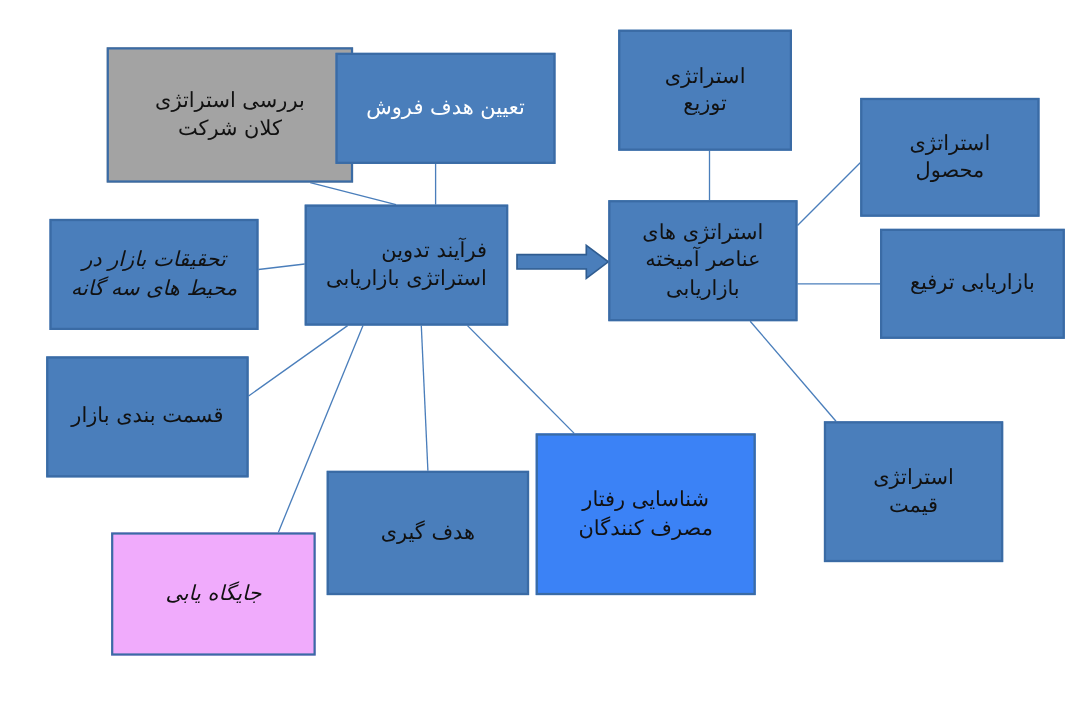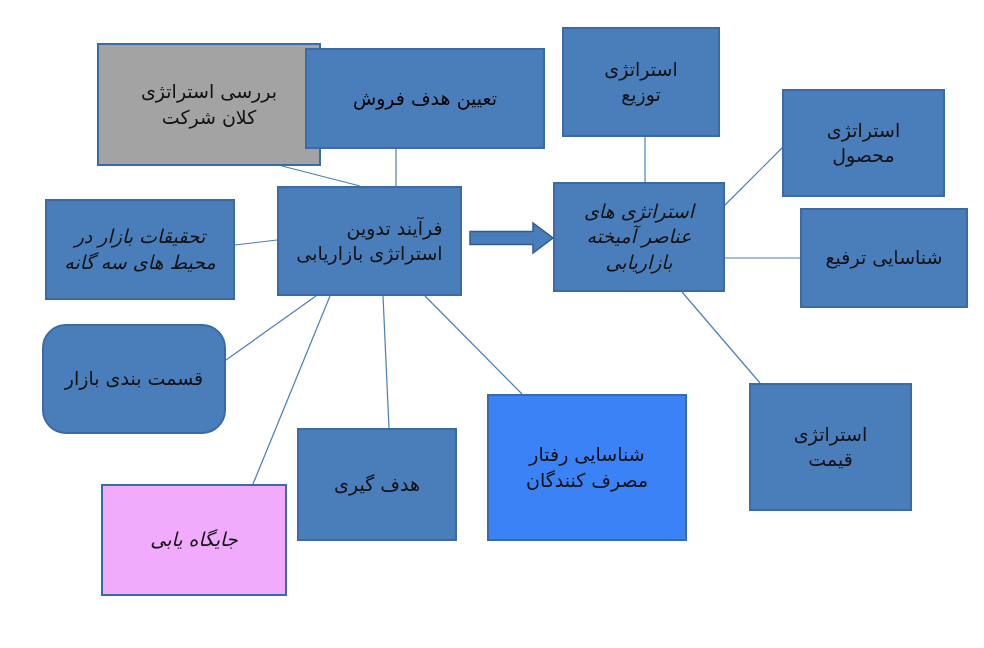--- a/index.html
+++ b/index.html
@@ -64,35 +64,35 @@
         <line x1="760" y1="383" x2="682" y2="292" stroke="#4A7EBB" stroke-width="1.2"></line>
       </g>
     <g id="arrow-group">
         <polygon points="470,231.5 533,231.5 533,223 553,238 533,253 533,244.5 470,244.5" fill="#4A7EBB" stroke="#2F5C90" stroke-width="1.5" stroke-linejoin="miter"></polygon>
       </g>
   </svg>
 
   <div id="node-layer">
       <div class="node" style="left: 97px; top: 43px; width: 224px; height: 123px; background: #a3a3a3; border-color: rgb(58, 107, 165); color: rgb(17, 17, 17);">بررسی استراتژی
 کلان شرکت</div>
-      <div class="node" style="left: 305px; top: 48px; width: 240px; height: 101px; background: rgb(74, 126, 187); border-color: rgb(58, 107, 165); color: #000000;">تعیین هدف فروش</div>
+      <div class="node" style="left: 305px; top: 48px; width: 200px; height: 101px; background: rgb(74, 126, 187); border-color: rgb(58, 107, 165); color: #ffffff;">تعیین هدف فروش</div>
       <div class="node" style="left: 562px; top: 27px; width: 158px; height: 110px; background: rgb(74, 126, 187); border-color: rgb(58, 107, 165); color: rgb(17, 17, 17);">استراتژی
 توزیع</div>
       <div class="node" style="left: 782px; top: 89px; width: 163px; height: 108px; background: rgb(74, 126, 187); border-color: rgb(58, 107, 165); color: rgb(17, 17, 17);">استراتژی
 محصول</div>
       <div class="node" style="left: 45px; top: 199px; width: 190px; height: 101px; background: rgb(74, 126, 187); border-color: rgb(58, 107, 165); color: rgb(17, 17, 17); font-style: italic;">تحقیقات بازار در
 محیط های سه گانه</div>
       <div class="node hub" style="left: 277px; top: 186px; width: 185px; height: 110px; background: rgb(74, 126, 187); border-color: rgb(58, 107, 165); color: rgb(17, 17, 17); text-align: right;">فرآیند تدوین
 استراتژی بازاریابی</div>
-      <div class="node hub" style="left: 553px; top: 182px; width: 172px; height: 110px; background: rgb(74, 126, 187); border-color: rgb(58, 107, 165); color: rgb(17, 17, 17); font-style: italic;">استراتژی های
+      <div class="node hub" style="left: 553px; top: 182px; width: 172px; height: 110px; background: rgb(74, 126, 187); border-color: rgb(58, 107, 165); color: rgb(17, 17, 17);">استراتژی های
 عناصر آمیخته
 بازاریابی</div>
-      <div class="node" style="left: 800px; top: 208px; width: 168px; height: 100px; background: rgb(74, 126, 187); border-color: rgb(58, 107, 165); color: rgb(17, 17, 17);">شناسایی ترفیع</div>
-      <div class="node" style="left: 42px; top: 324px; width: 184px; height: 110px; background: rgb(74, 126, 187); border-color: rgb(58, 107, 165); color: rgb(17, 17, 17); border-radius: 24px;">قسمت بندی بازار</div>
+      <div class="node" style="left: 800px; top: 208px; width: 168px; height: 100px; background: rgb(74, 126, 187); border-color: rgb(58, 107, 165); color: rgb(17, 17, 17);">بازاریابی ترفیع</div>
+      <div class="node" style="left: 42px; top: 324px; width: 184px; height: 110px; background: rgb(74, 126, 187); border-color: rgb(58, 107, 165); color: rgb(17, 17, 17);">قسمت بندی بازار</div>
       <div class="node" style="left: 749px; top: 383px; width: 163px; height: 128px; background: rgb(74, 126, 187); border-color: rgb(58, 107, 165); color: rgb(17, 17, 17);">استراتژی
 قیمت</div>
       <div class="node" style="left: 487px; top: 394px; width: 200px; height: 147px; background: #3b82f6; border-color: rgb(58, 107, 165); color: rgb(17, 17, 17);">شناسایی رفتار
 مصرف کنندگان</div>
-      <div class="node" style="left: 297px; top: 428px; width: 160px; height: 113px; background: rgb(74, 126, 187); border-color: rgb(58, 107, 165); color: rgb(17, 17, 17);">هدف گیری</div>
+      <div class="node" style="left: 297px; top: 428px; width: 184px; height: 113px; background: rgb(74, 126, 187); border-color: rgb(58, 107, 165); color: rgb(17, 17, 17);">هدف گیری</div>
       <div class="node" style="left: 101px; top: 484px; width: 186px; height: 112px; background: #f0abfc; border-color: rgb(58, 107, 165); color: rgb(17, 17, 17); font-style: italic;">جایگاه یابی</div>
     </div>
 
 </div>
 
 </body></html>

